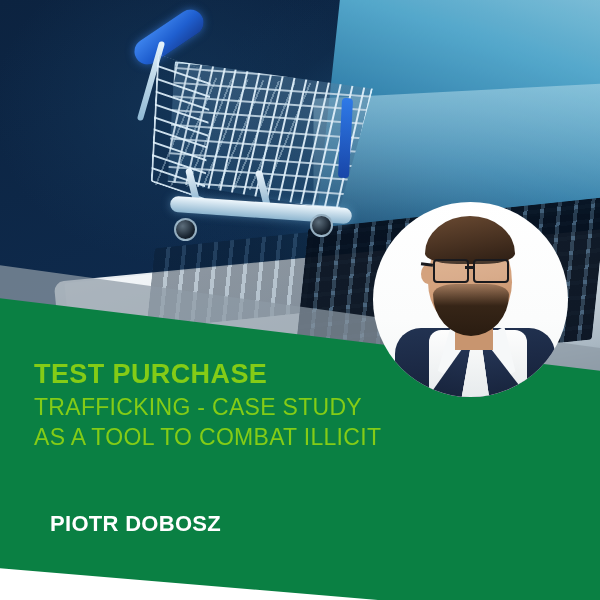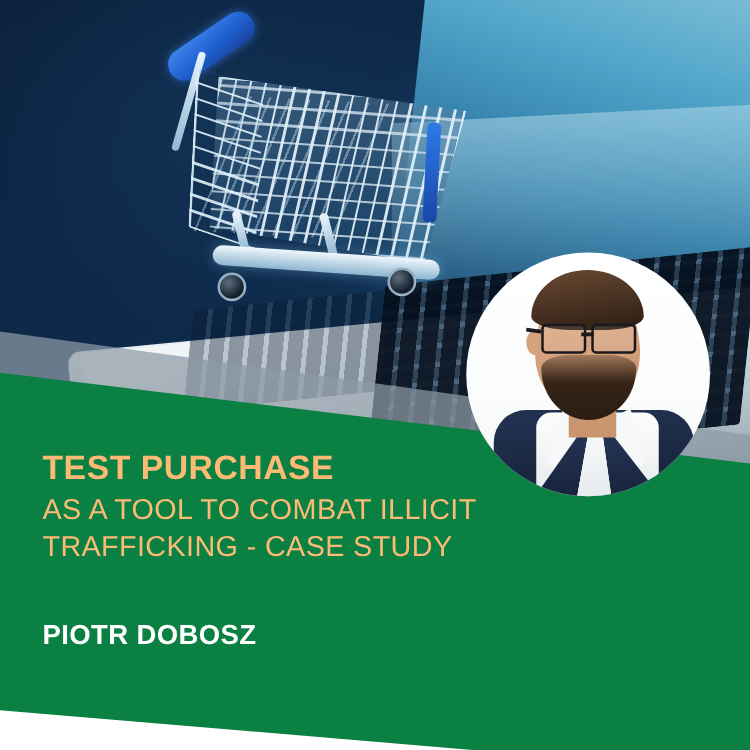--- a/index.html
+++ b/index.html
@@ -336,21 +336,21 @@
     transform: rotate(-8deg);
     clip-path: polygon(0% 0%, 100% 100%, 0% 100%);
   }
 
   
   .text-block {
     position: absolute;
     left: 34px;
     top: 360px;
     width: 420px;
-    color: #fdba74;
+    color: #84cc16;
   }
   .title-main {
     font-size: 27px;
     font-weight: bold;
     letter-spacing: 0.4px;
     line-height: 1.08;
     margin: 0;
   }
   .title-sub {
     font-size: 23px;
@@ -365,21 +365,21 @@
     position: absolute;
     left: 34px;
     top: 496px;
     color: #ffffff;
   }
   .person-name {
     font-size: 22px;
     font-weight: bold;
     letter-spacing: 0.3px;
     line-height: 1.1;
-    margin: 0;
+    margin: 16px;
   }
   .person-role {
     font-size: 19px;
     font-style: italic;
     font-weight: normal;
     letter-spacing: 0.3px;
     line-height: 1.1;
     margin: 6px 0 0;
   }
 </style>
@@ -430,22 +430,22 @@
       <div class="p-lens l"></div>
       <div class="p-lens r"></div>
       <div class="p-bridge"></div>
       <div class="p-temple"></div>
     </div>
   </div>
 
   <div class="text-block">
     <h1 class="title-main">TEST PURCHASE</h1>
     <h2 class="title-sub">
+      <span>TRAFFICKING - CASE STUDY</span>
       <span>AS A TOOL TO COMBAT ILLICIT</span>
-      <span>TRAFFICKING - CASE STUDY</span>
     </h2>
   </div>
 
   <div class="person">
     <div class="person-name">PIOTR DOBOSZ</div>
   </div>
 
 </div>
 
 </body></html>

